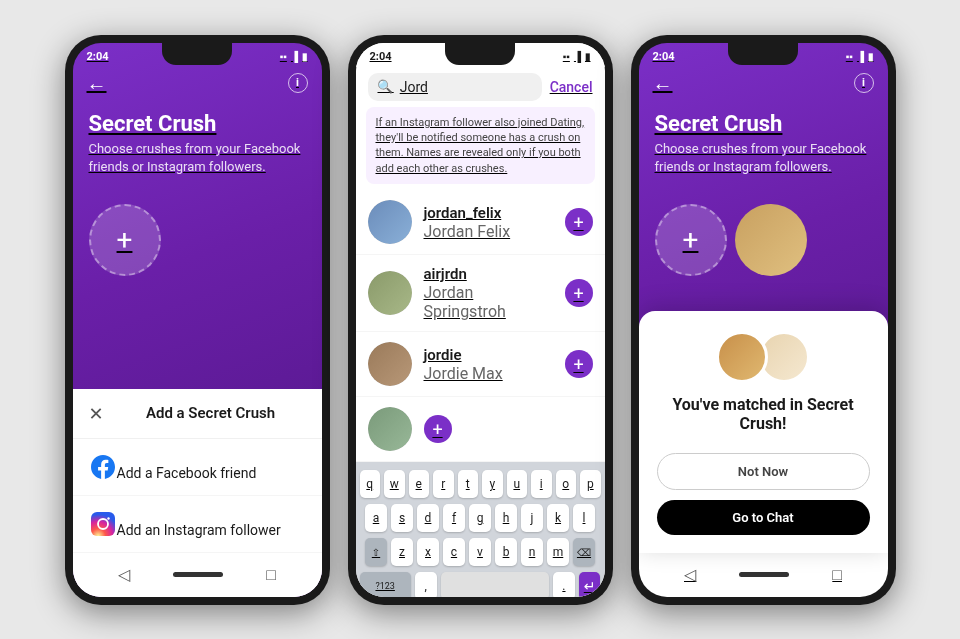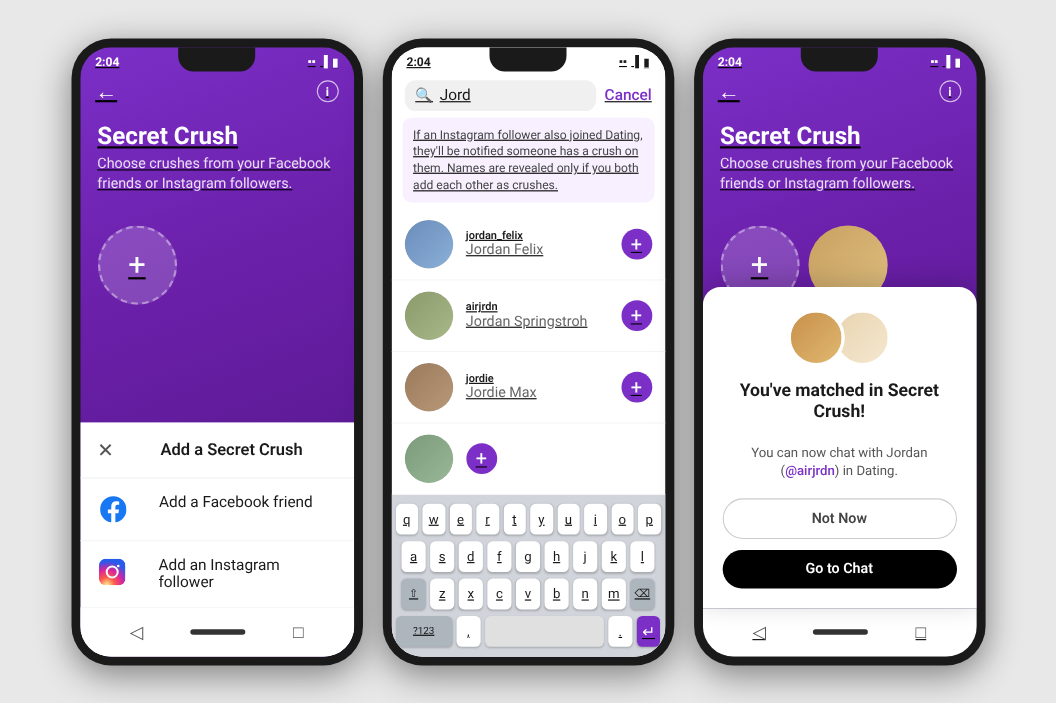--- a/index.html
+++ b/index.html
@@ -162,23 +162,23 @@
     }
     .sheet-title {
       font-size: 15px;
       font-weight: 600;
       color: #1a1a1a;
       flex: 1;
       text-align: center;
     }
     .sheet-item {
       display: flex;
-      align-items: flex-start;
+      align-items: flex-end;
       padding: 14px 16px;
-      gap: 28px;
+      gap: 0;
       border-bottom: 1px solid #f5f5f5;
       cursor: pointer;
     }
     .sheet-item-icon {
       width: 28px;
       height: 28px;
       display: flex;
       align-items: center;
       justify-content: center;
       font-size: 18px;
@@ -264,22 +264,22 @@
       background: #ccc;
       overflow: hidden;
       flex-shrink: 0;
     }
     .result-avatar-img {
       width: 100%;
       height: 100%;
       background: linear-gradient(135deg, #b0b0b0 0%, #d0d0d0 100%);
     }
     .result-info { flex: 1; }
-    .result-username { font-size: 10px; font-weight: 600; color: #1a1a1a; }
-    .result-name { font-size: 13px; color: #666; }
+    .result-username { font-size: 15px; font-weight: 600; color: #1a1a1a; }
+    .result-name { font-size: 16px; color: #666; }
     .add-btn-circle {
       width: 28px;
       height: 28px;
       border-radius: 50%;
       background: #7b2fc7;
       display: flex;
       align-items: center;
       justify-content: center;
       color: white;
       font-size: 18px;
@@ -600,23 +600,20 @@
           <div class="crush-avatar av-orange" style="width:72px;height:72px;border-radius:50%;background:linear-gradient(135deg,#b8946a,#d0b090);"></div>
         </div>
       </div>
 
       <div class="match-modal">
         <div class="match-avatars">
           <div class="match-avatar-1" style="background:linear-gradient(135deg,#c8904a,#e0b870);"></div>
           <div class="match-avatar-2" style="background:linear-gradient(135deg,#e8d4b0,#f5e8d0);"></div>
         </div>
         <div class="match-title">You've matched in Secret Crush!</div>
-        <div class="match-desc">
-          You can now chat with Jordan (<span>@airjrdn</span>) in Dating.
-        </div>
         <div class="match-buttons">
           <div class="btn-not-now">Not Now</div>
           <div class="btn-go-to-chat">Go to Chat</div>
         </div>
       </div>
       <div class="nav-home-bar">
         <span class="nav-home-icon">◁</span>
         <div class="home-pill"></div>
         <span class="nav-home-icon">□</span>
       </div>

